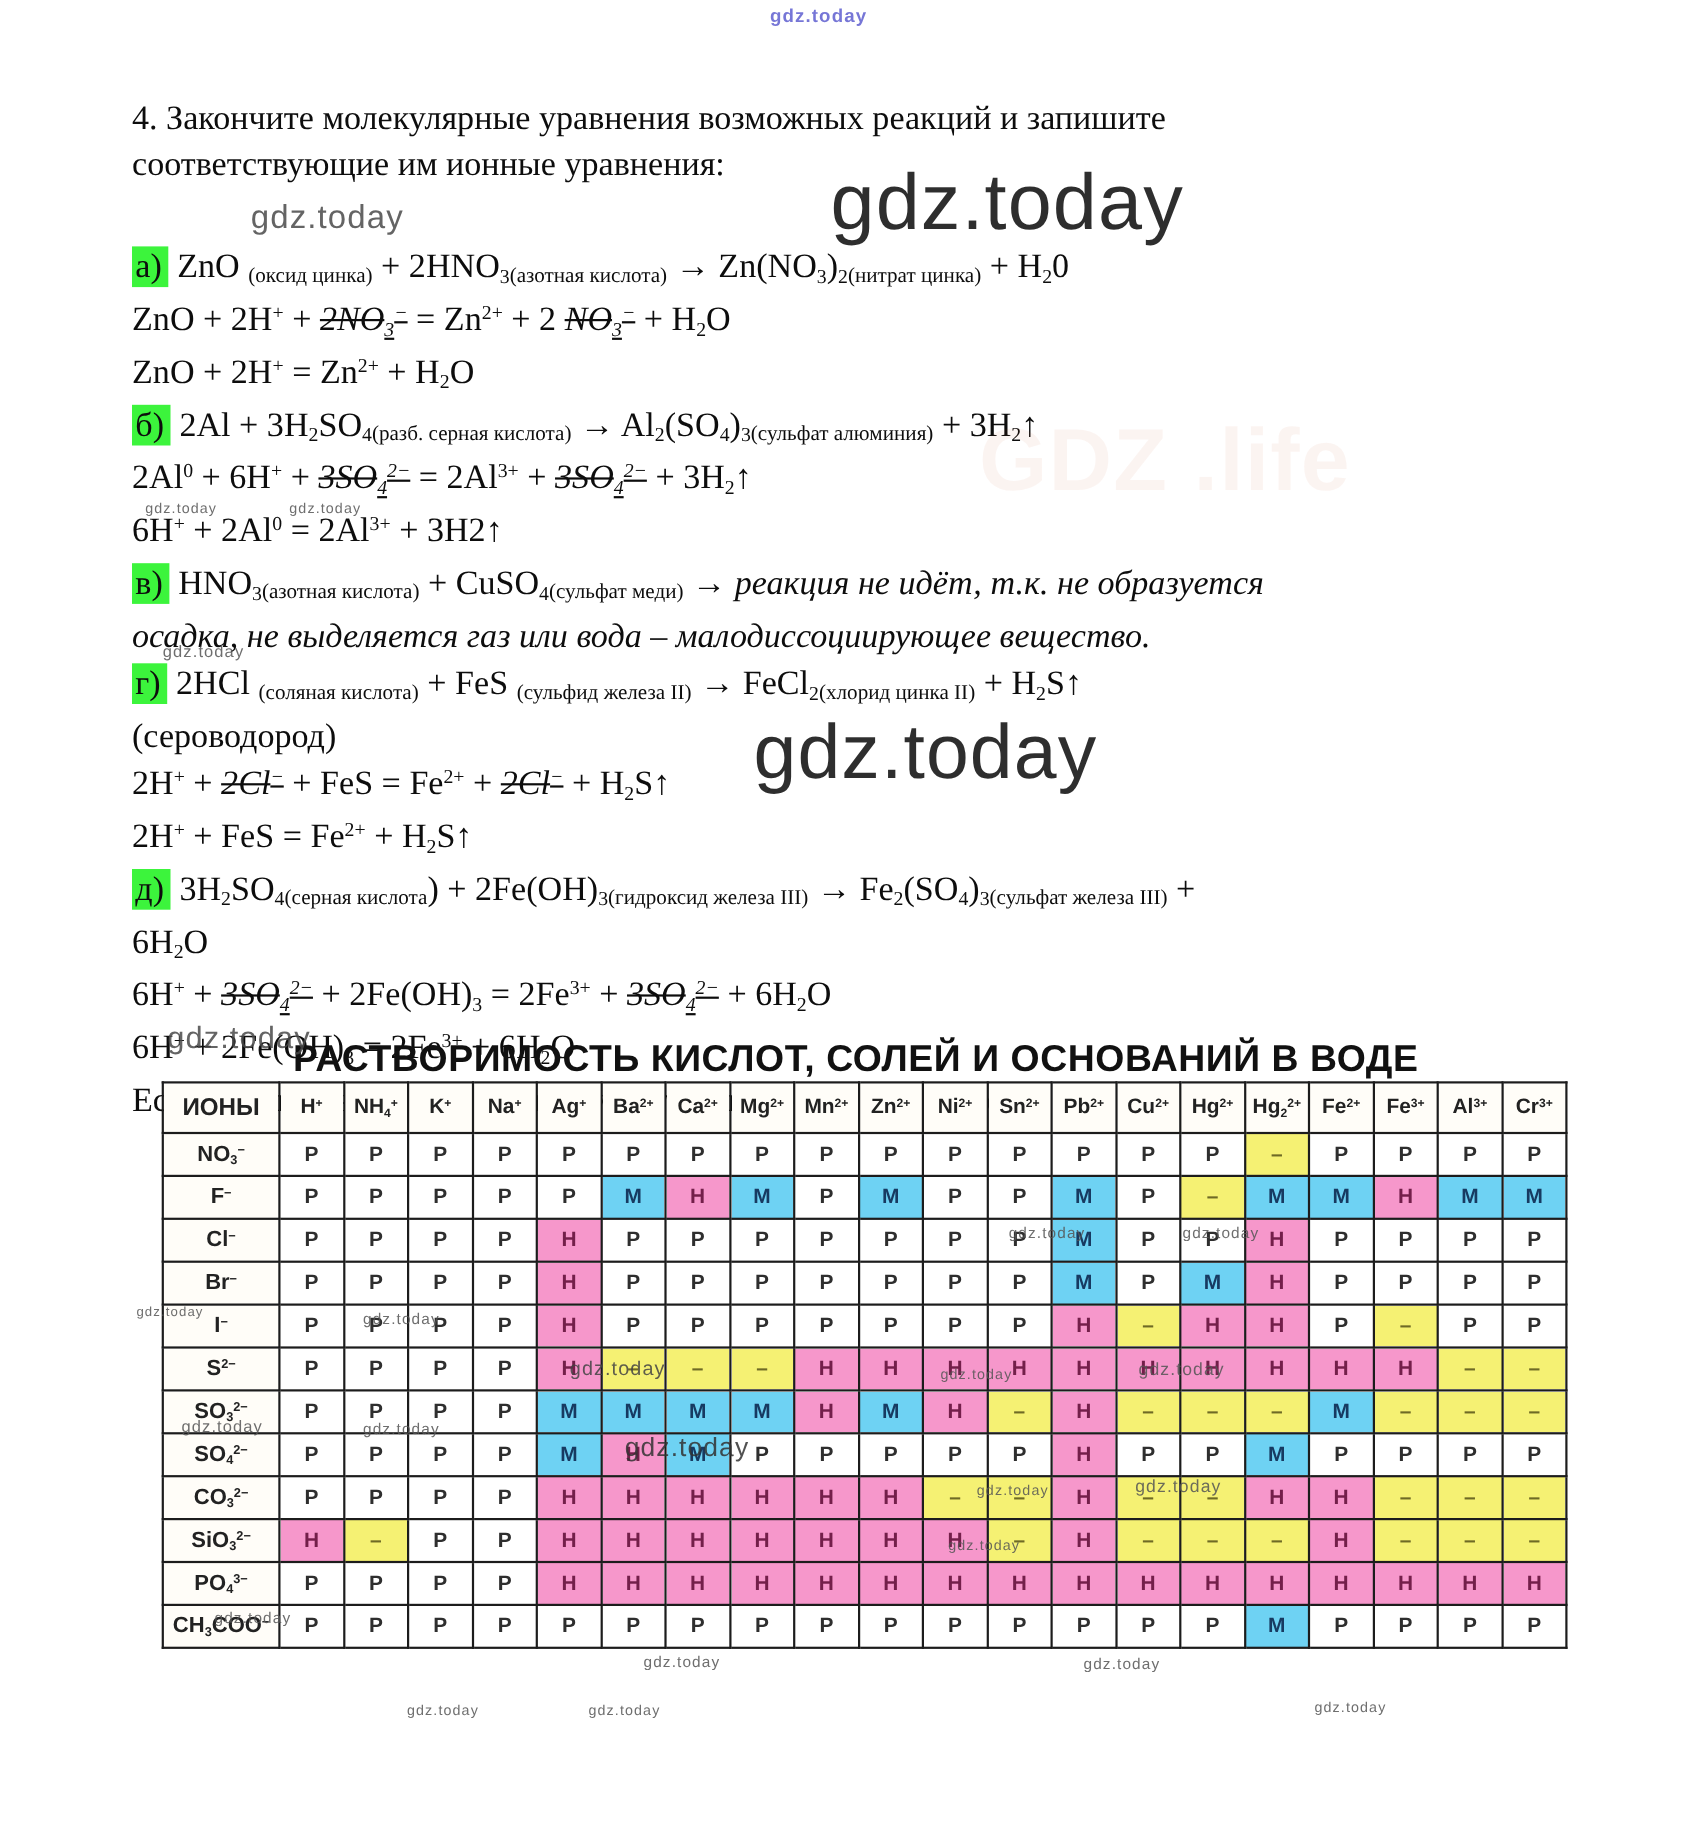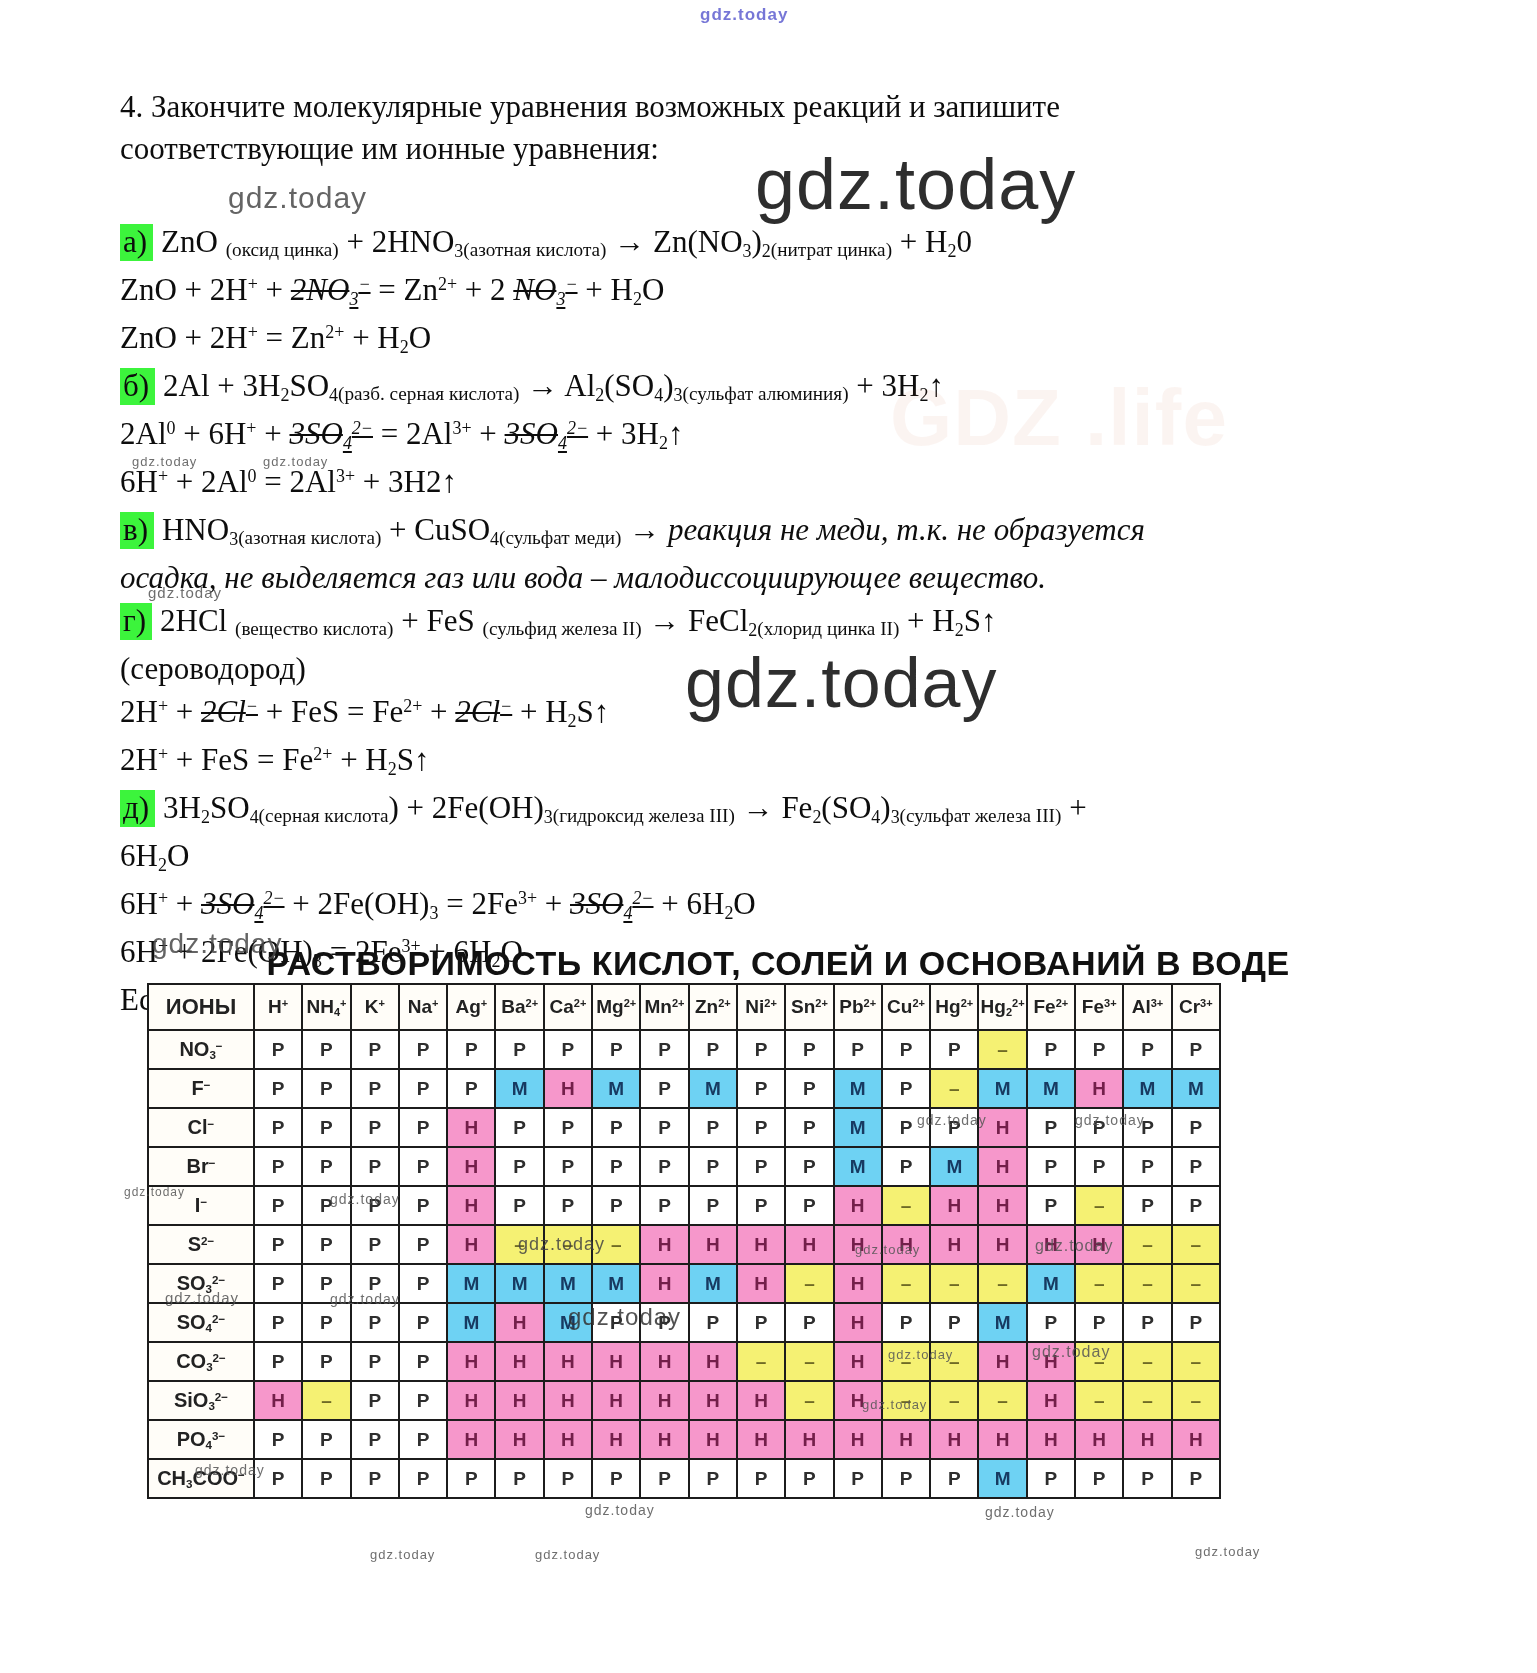--- a/index.html
+++ b/index.html
@@ -13,21 +13,21 @@
   sub{font-size:58%;vertical-align:baseline;position:relative;top:0.28em;font-style:inherit;}
   .ann{font-size:0.62em;position:relative;top:0.22em;}
   .strike{font-style:italic;text-decoration:line-through;text-decoration-thickness:2px;}
   em{font-style:italic;}
   .hl{background:#3cf43c;padding:0 6px 2px 3px;margin-right:8px;}
   
   .table-wrap{position:absolute;left:147px;top:944px;}
   .tbl-title{width:1202px;text-align:center;font-family:"Liberation Sans",sans-serif;
              font-weight:bold;font-size:34px;letter-spacing:0.5px;color:#111;
              padding-left:60px;box-sizing:border-box;}
-  #sol-table{border-collapse:collapse;table-layout:fixed;width:1074px;
+  #sol-table{border-collapse:collapse;table-layout:fixed;width:1278px;
              font-family:"Liberation Sans",sans-serif;font-weight:bold;}
   #sol-table th,#sol-table td{border:2px solid #1c1c1c;text-align:center;padding:0;height:37px;overflow:hidden;}
   #sol-table thead th{height:44px;font-size:19px;background:#fffdf8;color:#222;}
   #sol-table thead th.corner{font-size:22px;}
   #sol-table tbody th{font-size:20px;background:#fffdf8;color:#222;}
   #sol-table td{font-size:19px;}
   td.c-w{background:#ffffff;color:#2e2e2e;}
   td.c-p{background:#f697cb;color:#731f4a;}
   td.c-b{background:#6ed2f3;color:#173a61;}
   td.c-y{background:#f5f173;color:#6e6a25;}
@@ -44,23 +44,23 @@
     <div class="title-line">4. Закончите молекулярные уравнения возможных реакций и запишите</div>
     <div class="title-line">соответствующие им ионные уравнения:</div>
     <div class="spacer"></div>
     <div id="equations">
         <div class="eq-line"><span class="hl">а)</span><span>ZnO <span class="ann">(оксид цинка)</span> + 2HNO<sub>3</sub><span class="ann">(азотная кислота)</span> → Zn(NO<sub>3</sub>)<sub>2</sub><span class="ann">(нитрат цинка)</span> + H<sub>2</sub>0</span></div>
         <div class="eq-line"><span>ZnO + 2H<sup>+</sup> + <span class="strike">2NO<sub>3</sub><sup>−</sup></span> = Zn<sup>2+</sup> + 2 <span class="strike">NO<sub>3</sub><sup>−</sup></span> + H<sub>2</sub>O</span></div>
         <div class="eq-line"><span>ZnO + 2H<sup>+</sup> = Zn<sup>2+</sup> + H<sub>2</sub>O</span></div>
         <div class="eq-line"><span class="hl">б)</span><span>2Al + 3H<sub>2</sub>SO<sub>4</sub><span class="ann">(разб. серная кислота)</span> → Al<sub>2</sub>(SO<sub>4</sub>)<sub>3</sub><span class="ann">(сульфат алюминия)</span> + 3H<sub>2</sub>↑</span></div>
         <div class="eq-line"><span>2Al<sup>0</sup> + 6H<sup>+</sup> + <span class="strike">3SO<sub>4</sub><sup>2−</sup></span> = 2Al<sup>3+</sup> + <span class="strike">3SO<sub>4</sub><sup>2−</sup></span> + 3H<sub>2</sub>↑</span></div>
         <div class="eq-line"><span>6H<sup>+</sup> + 2Al<sup>0</sup> = 2Al<sup>3+</sup> + 3H2↑</span></div>
-        <div class="eq-line"><span class="hl">в)</span><span>HNO<sub>3</sub><span class="ann">(азотная кислота)</span> + CuSO<sub>4</sub><span class="ann">(сульфат меди)</span> → <em>реакция не меди, т.к. не образуется</em></span></div>
+        <div class="eq-line"><span class="hl">в)</span><span>HNO<sub>3</sub><span class="ann">(азотная кислота)</span> + CuSO<sub>4</sub><span class="ann">(сульфат меди)</span> → <em>реакция не идёт, т.к. не образуется</em></span></div>
         <div class="eq-line"><span><em>осадка, не выделяется газ или вода – малодиссоциирующее вещество.</em></span></div>
-        <div class="eq-line"><span class="hl">г)</span><span>2HCl <span class="ann">(вещество кислота)</span> + FeS <span class="ann">(сульфид железа II)</span> → FeCl<sub>2</sub><span class="ann">(хлорид цинка II)</span> + H<sub>2</sub>S↑</span></div>
+        <div class="eq-line"><span class="hl">г)</span><span>2HCl <span class="ann">(соляная кислота)</span> + FeS <span class="ann">(сульфид железа II)</span> → FeCl<sub>2</sub><span class="ann">(хлорид цинка II)</span> + H<sub>2</sub>S↑</span></div>
         <div class="eq-line"><span>(сероводород)</span></div>
         <div class="eq-line"><span>2H<sup>+</sup> + <span class="strike">2Cl<sup>−</sup></span> + FeS = Fe<sup>2+</sup> + <span class="strike">2Cl<sup>−</sup></span> + H<sub>2</sub>S↑</span></div>
         <div class="eq-line"><span>2H<sup>+</sup> + FeS = Fe<sup>2+</sup> + H<sub>2</sub>S↑</span></div>
         <div class="eq-line"><span class="hl">д)</span><span>3H<sub>2</sub>SO<sub>4</sub><span class="ann">(серная кислота</span>) + 2Fe(OH)<sub>3</sub><span class="ann">(гидроксид железа III)</span> → Fe<sub>2</sub>(SO<sub>4</sub>)<sub>3</sub><span class="ann">(сульфат железа III)</span> +</span></div>
         <div class="eq-line"><span>6H<sub>2</sub>O</span></div>
         <div class="eq-line"><span>6H<sup>+</sup> + <span class="strike">3SO<sub>4</sub><sup>2−</sup></span> + 2Fe(OH)<sub>3</sub> = 2Fe<sup>3+</sup> + <span class="strike">3SO<sub>4</sub><sup>2−</sup></span> + 6H<sub>2</sub>O</span></div>
         <div class="eq-line"><span>6H<sup>+</sup> + 2Fe(OH)<sub>3</sub> = 2Fe<sup>3+</sup> + 6H<sub>2</sub>O</span></div>
         <div class="eq-line"><span>Если реакция не может быть осуществлена, объясните почему.</span></div>
       </div>
   </div>

